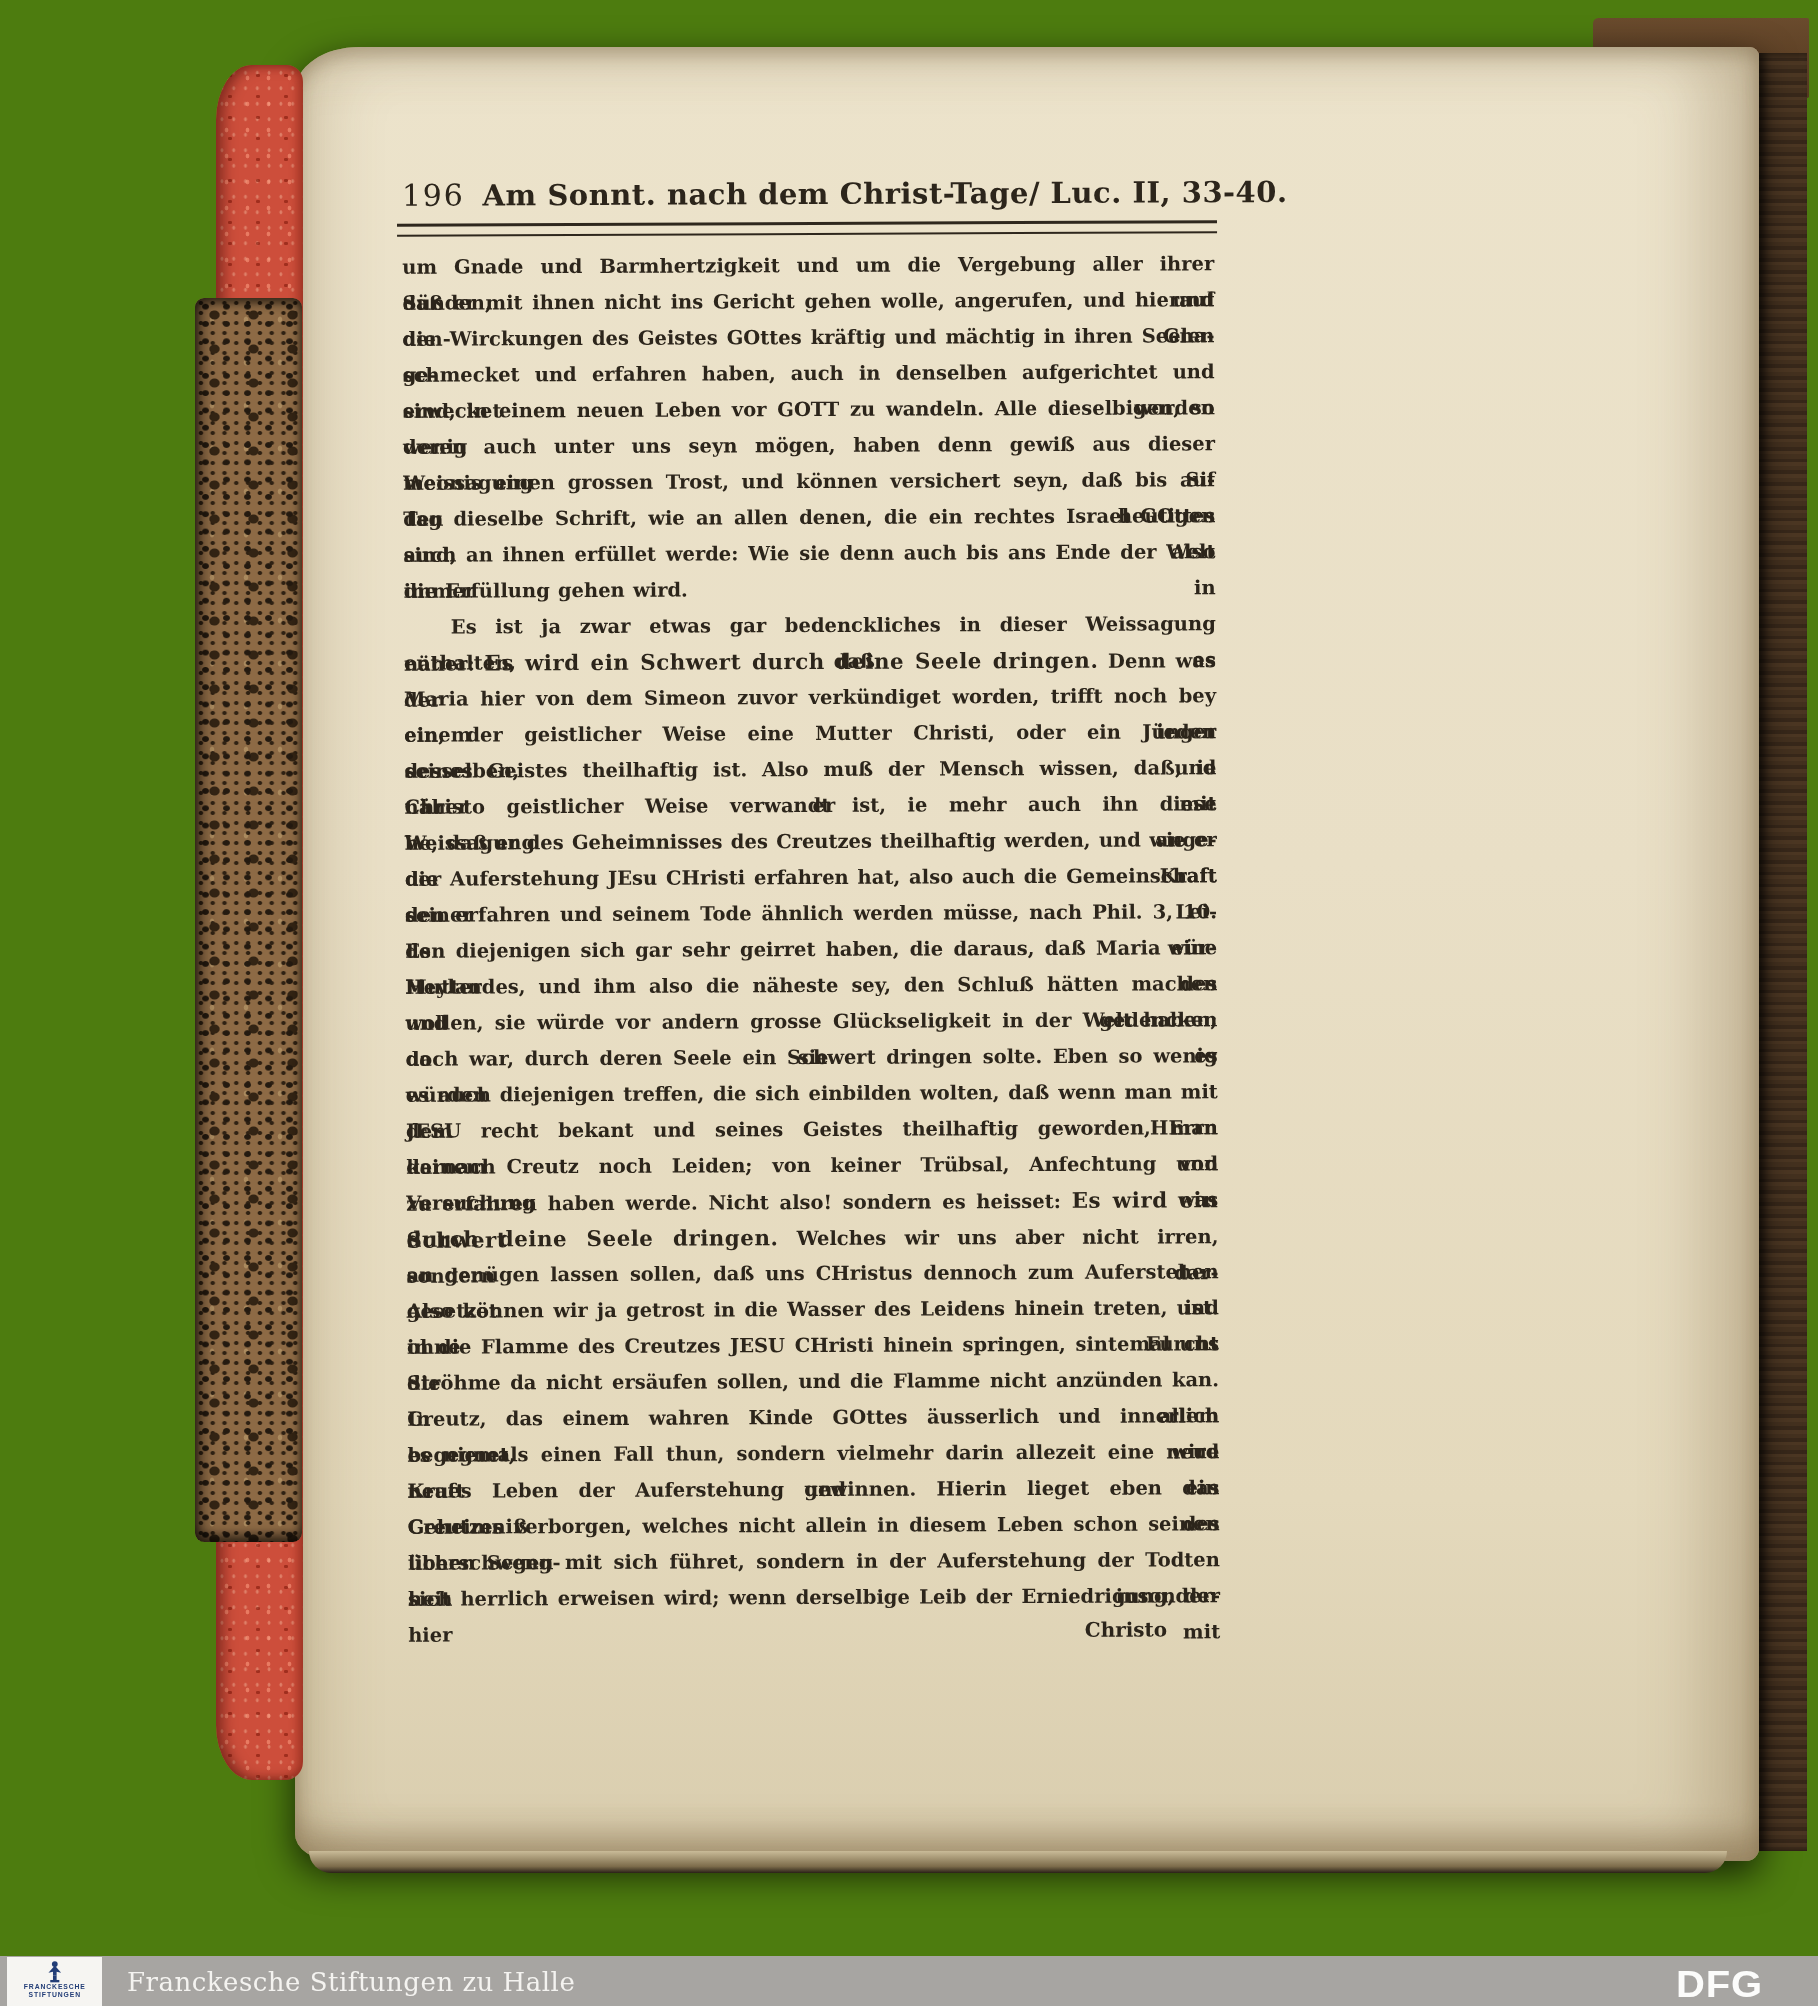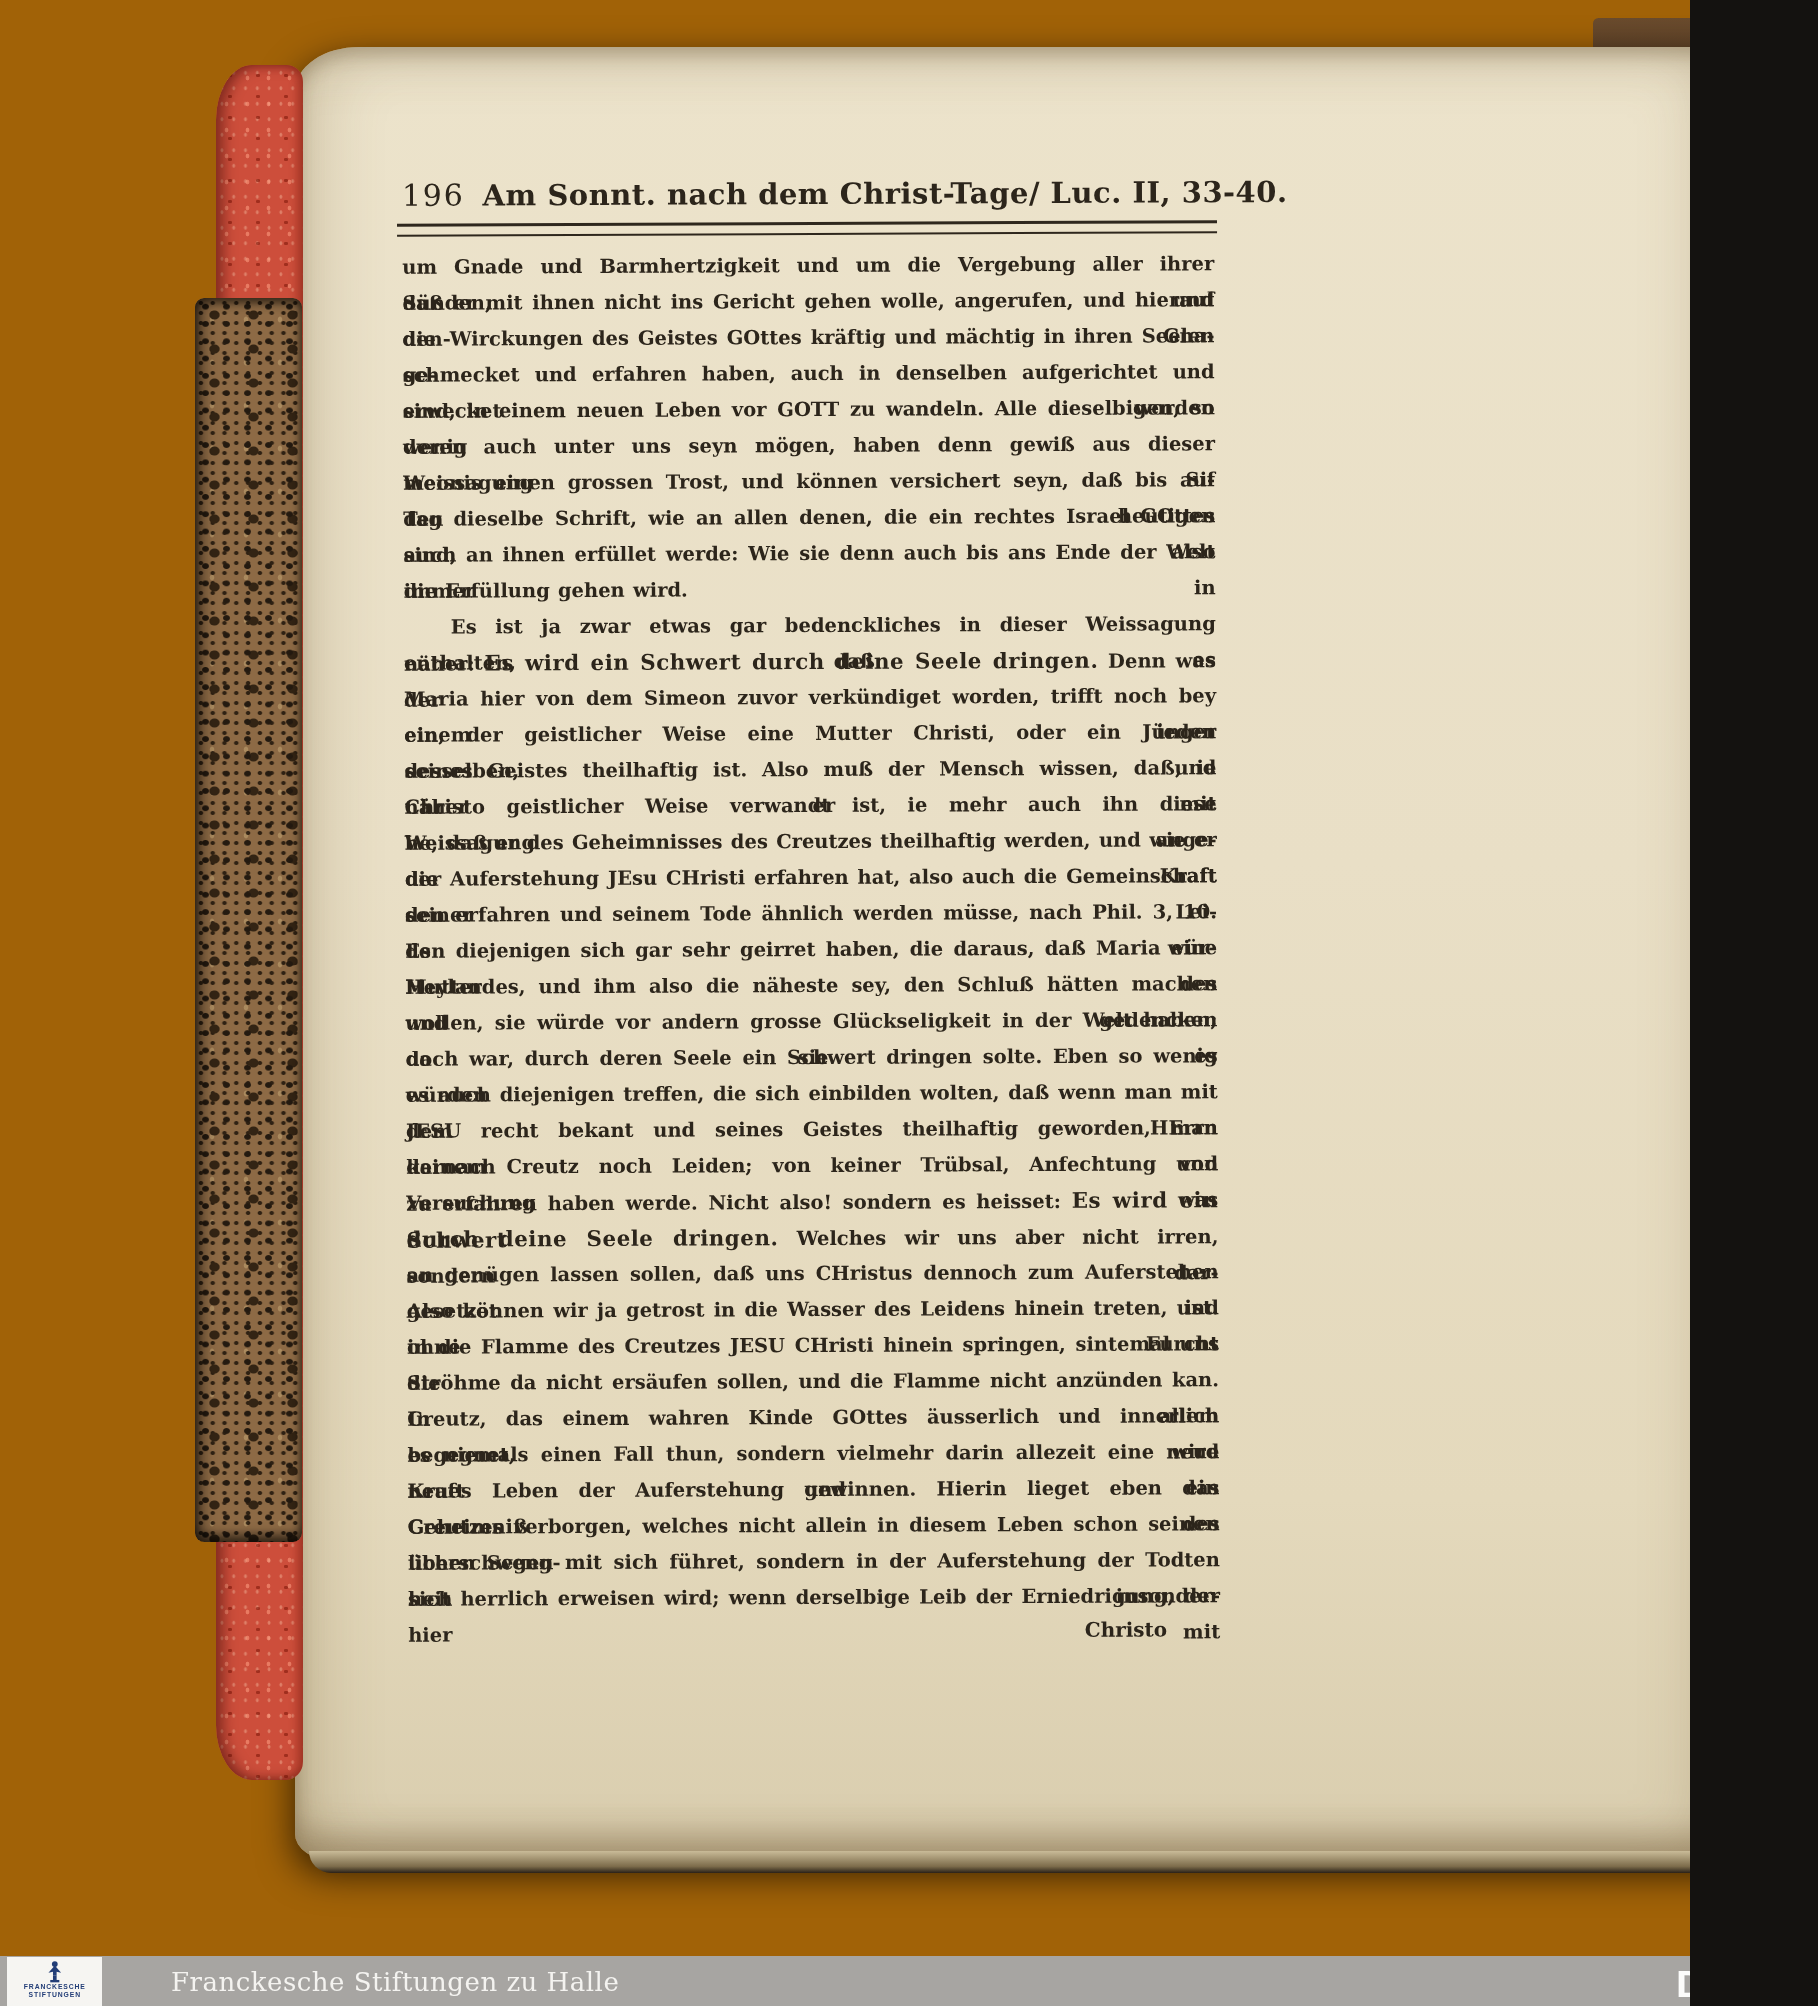--- a/index.html
+++ b/index.html
@@ -1,17 +1,17 @@
 <!DOCTYPE html>
 <html style="font-size:14.5px"><head>
 <meta charset="utf-8">
 <style>
   html,body{margin:0;padding:0;background:#141210;}
-  .stage{position:relative;width:1690px;height:2007px;overflow:hidden;
-         background:#a16207;font-family:"DejaVu Serif",serif;}
+  .stage{position:relative;width:1818px;height:2007px;overflow:hidden;
+         background:#4d7c0f;font-family:"DejaVu Serif",serif;}
 
   
   .page{position:absolute;left:295px;top:47px;width:1464px;height:1814px;
         background:linear-gradient(180deg,#ece3cb 0%,#e9dfc6 45%,#e4d9bc 80%,#d9cdae 100%);
         border-radius:64px 9px 12.7px 40px / 44px 9px 12.7px 27px;
         box-shadow:inset 0 9px 16.4px rgba(90,70,40,.25),
                    inset -55px 0 64px rgba(120,95,55,.28),
                    inset 36px 0 55px rgba(130,105,60,.18),
                    inset 0 -23.6px 31px rgba(95,70,35,.35),
                    0 12.7px 36px rgba(0,0,0,.7);}
@@ -71,21 +71,21 @@
 
   
   .footer{position:absolute;left:0;top:1956px;width:1818px;height:51px;background:#a7a5a2;}
   .logo-box{position:absolute;left:7.3px;top:1957px;width:95px;height:49px;background:#f6f5f2;
             display:flex;flex-direction:column;align-items:center;justify-content:flex-start;
             padding-top:2.7px;box-sizing:border-box;}
   .logo-glyph{width:23.6px;height:23.6px;color:#223d77;}
   .logo-cap{font-family:"Liberation Sans",sans-serif;font-size:6.8px;line-height:8.2px;
             color:#223d77;letter-spacing:0.9px;text-align:center;font-weight:bold;}
   .inst{position:absolute;left:127px;top:1967px;font-family:"DejaVu Serif",serif;
-        font-size:26px;color:#f4f3f0;letter-spacing:0.5px;margin-left:44px;}
+        font-size:26px;color:#f4f3f0;letter-spacing:0.5px;}
   .dfg{position:absolute;left:1676px;top:1962px;font-family:"Liberation Sans",sans-serif;
        font-weight:bold;font-size:40px;color:#fcfcfb;letter-spacing:0.9px;
        transform:scaleY(.92);}
 </style>
 </head>
 <body>
 
 <div class="stage">
 
   <div class="top-cover"></div>

